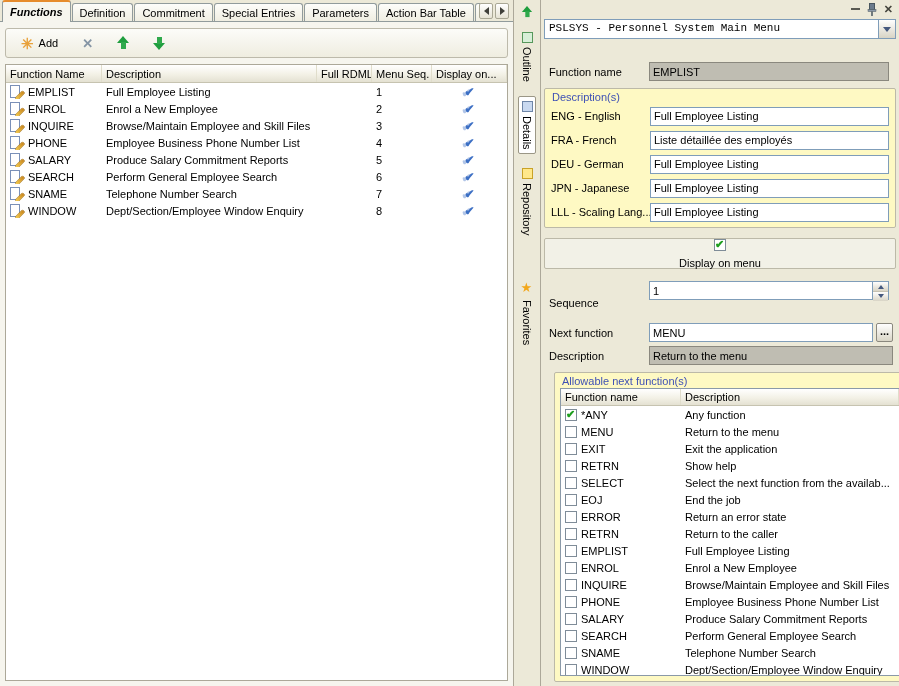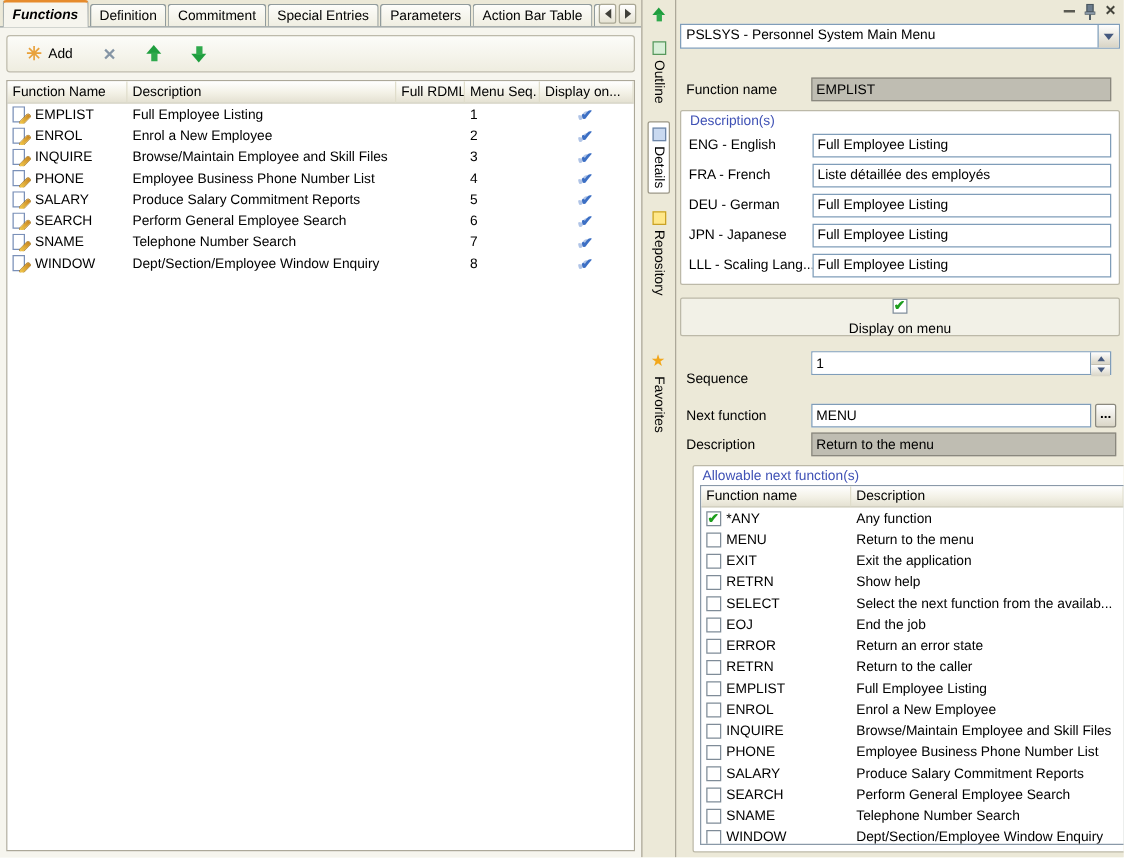--- a/index.html
+++ b/index.html
@@ -67,32 +67,32 @@
   .vicon.repository{background:#FFE88A;border-color:#C9A227;}
   .vicon.favorites{border:none;background:none;width:13px;height:13px;position:relative;}
   .vicon.favorites::after{content:"★";color:#F2A71B;font-size:13px;line-height:11px;position:absolute;left:0;top:-1px;}
   .vicon.outline{background:#D8EFD8;border-color:#57985C;}
 
   
   .right-panel{position:absolute;left:540px;top:0;width:359px;height:686px;background:#ECE9D8;border-left:1px solid #ACA899;}
   .rp-header{position:absolute;top:0;left:0;right:0;height:18px;display:flex;justify-content:flex-end;align-items:center;gap:7px;padding:2px 6px;}
   .dash-icon{width:9px;height:2px;background:#5A5A52;}
   .close-icon{font-size:11px;font-weight:bold;color:#44443C;line-height:11px;}
-  .combo{position:absolute;top:19px;left:3px;right:3px;height:20px;background:#fff;border:1px solid #7F9DB9;display:flex;align-items:stretch;}
+  .combo{position:absolute;top:19px;left:3px;right:3px;height:20px;background:#fff;border:1px solid #7F9DB9;display:flex;align-items:stretch;font-family:Liberation Mono, monospace;}
   .combo-text{flex:1;padding:2px 4px;white-space:nowrap;overflow:hidden;}
   .combo-btn{width:17px;background:linear-gradient(#FEFEFE,#D8D4C5);border-left:1px solid #7F9DB9;
              display:flex;align-items:center;justify-content:center;}
   .dtri{width:0;height:0;border:4px solid transparent;border-top:5px solid #44587E;margin-top:4px;}
 
   .rlabel{position:absolute;left:8px;white-space:nowrap;}
   .field{height:19px;border:1px solid #7F9DB9;background:#fff;padding:0 3px;font:inherit;width:100%;}
   .field.gray{background:#BFBDB2;border-color:#8A887E;}
   .abs-field{position:absolute;}
 
-  .group{position:absolute;border:1px solid #BCB9A8;border-radius:2px;background:#ffffff;}
+  .group{position:absolute;border:1px solid #BCB9A8;border-radius:2px;background:#fef9c3;}
   .group-title{position:absolute;top:2px;left:7px;color:#3F51B5;}
   .desc-rows{position:absolute;top:15px;left:0;right:0;}
   .drow{display:flex;align-items:center;height:24px;padding:0 6px;}
   .dlabel{width:99px;flex:none;white-space:nowrap;overflow:hidden;}
   .drow .field{flex:1;}
 
   .dom-box{position:absolute;border:1px solid #BCB9A8;border-radius:2px;background:#F2F1E7;display:flex;align-items:center;padding:0 9px;gap:6px;}
   .cb{width:12px;height:12px;border:1px solid #7F8C98;background:#fff;position:relative;flex:none;display:inline-block;}
   .cb.on::after{content:"✔";position:absolute;left:0px;top:-2px;color:#1E9E1E;font-size:11px;font-weight:bold;}
 
@@ -106,21 +106,21 @@
 
   .browse-btn{position:absolute;width:17px;height:19px;background:linear-gradient(#FEFEFE,#DAD6C7);border:1px solid #8A887E;
               border-radius:2px;text-align:center;line-height:15px;font-weight:bold;}
 
   .atable{position:absolute;top:15px;left:5px;right:5px;bottom:5px;border:1px solid #8A99A8;background:#fff;display:flex;flex-direction:column;overflow:hidden;}
   .ahead{display:flex;height:17px;flex:none;background:linear-gradient(#FFFFFF,#F3F1E6 55%,#E4E1D2);border-bottom:1px solid #C6C3B0;}
   .ath{padding:2px 4px;border-right:1px solid #E0DDCB;white-space:nowrap;overflow:hidden;}
   .a-name{width:120px;flex:none;}
   .a-desc{flex:1;}
   .abody{flex:1;}
-  .arow{display:flex;height:17px;}
+  .arow{display:flex;height:17px;align-items:center;}
   .atd{padding:0 4px;white-space:nowrap;overflow:hidden;display:flex;align-items:center;gap:4px;}
 </style>
 </head>
 <body>
 
 <div class="app">
 
   <div class="left-panel">
     <div class="tabstrip">
       <div class="tabs">

